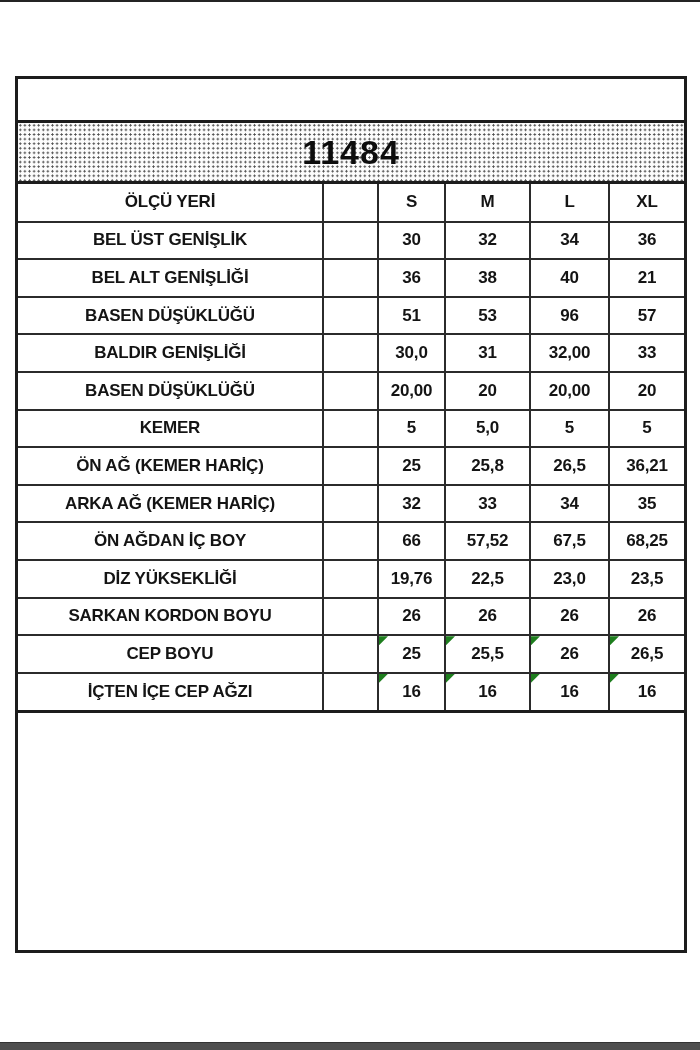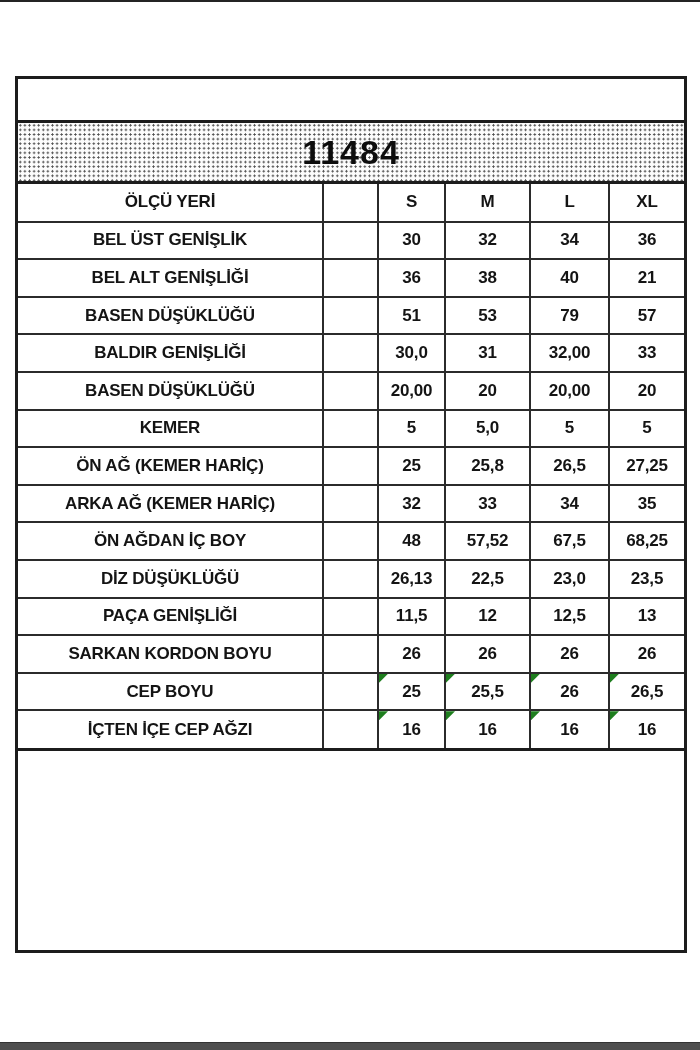--- a/index.html
+++ b/index.html
@@ -103,21 +103,21 @@
             <td>36</td>
             <td>38</td>
             <td>40</td>
             <td>21</td>
           </tr>
           <tr>
             <td>BASEN DÜŞÜKLÜĞÜ</td>
             <td></td>
             <td>51</td>
             <td>53</td>
-            <td>79</td>
+            <td>96</td>
             <td>57</td>
           </tr>
           <tr>
             <td>BALDIR GENİŞLİĞİ</td>
             <td></td>
             <td>30,0</td>
             <td>31</td>
             <td>32,00</td>
             <td>33</td>
           </tr>
@@ -136,53 +136,45 @@
             <td>5,0</td>
             <td>5</td>
             <td>5</td>
           </tr>
           <tr>
             <td>ÖN AĞ (KEMER HARİÇ)</td>
             <td></td>
             <td>25</td>
             <td>25,8</td>
             <td>26,5</td>
-            <td>27,25</td>
+            <td>36,21</td>
           </tr>
           <tr>
             <td>ARKA AĞ (KEMER HARİÇ)</td>
             <td></td>
             <td>32</td>
             <td>33</td>
             <td>34</td>
             <td>35</td>
           </tr>
           <tr>
             <td>ÖN AĞDAN İÇ BOY</td>
             <td></td>
-            <td>48</td>
+            <td>66</td>
             <td>57,52</td>
             <td>67,5</td>
             <td>68,25</td>
           </tr>
           <tr>
-            <td>DİZ DÜŞÜKLÜĞÜ</td>
-            <td></td>
-            <td>26,13</td>
+            <td>DİZ YÜKSEKLİĞİ</td>
+            <td></td>
+            <td>19,76</td>
             <td>22,5</td>
             <td>23,0</td>
             <td>23,5</td>
-          </tr>
-          <tr>
-            <td>PAÇA GENİŞLİĞİ</td>
-            <td></td>
-            <td>11,5</td>
-            <td>12</td>
-            <td>12,5</td>
-            <td>13</td>
           </tr>
           <tr>
             <td>SARKAN KORDON BOYU</td>
             <td></td>
             <td>26</td>
             <td>26</td>
             <td>26</td>
             <td>26</td>
           </tr>
           <tr>

